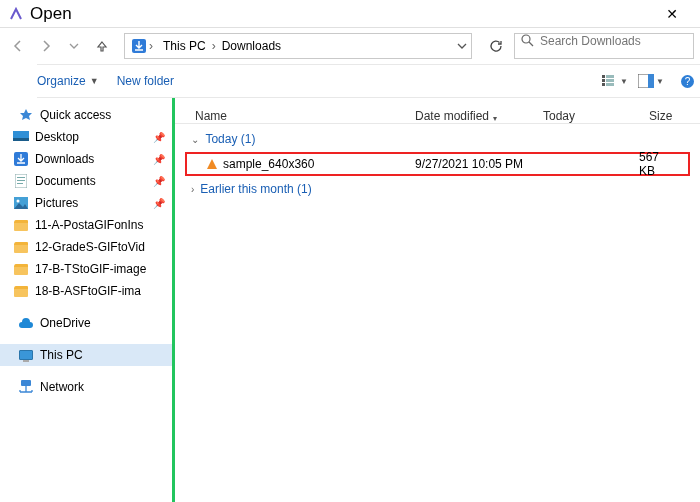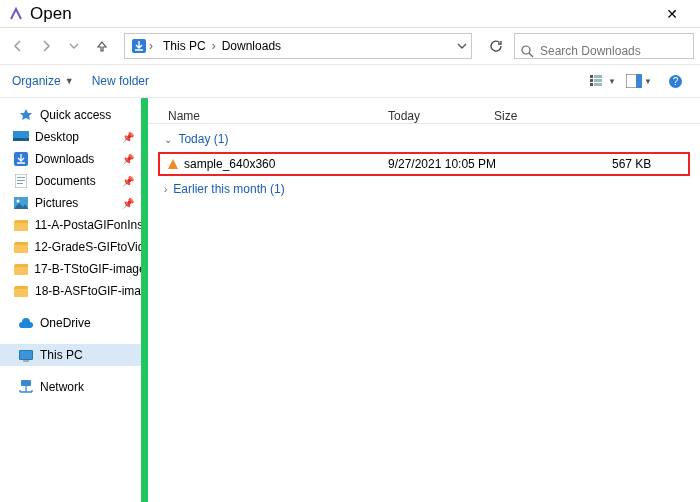--- a/index.html
+++ b/index.html
@@ -12,34 +12,34 @@
 
   .navbar { height: 36px; display: flex; align-items: center; padding: 0 6px; gap: 4px; }
   .nav-arrow { width: 24px; height: 24px; display: flex; align-items: center; justify-content: center; color: #9a9a9a; cursor: pointer; }
   .nav-arrow.up { color: #555; }
   .breadcrumb { flex: 1; height: 26px; border: 1px solid #c9c9c9; display: flex; align-items: center; padding-left: 2px; margin: 0 6px; position: relative; }
   .crumb-first { display:flex; align-items:center; gap:2px; padding: 0 4px; }
   .crumb { padding: 0 6px; }
   .crumb-sep { color: #666; }
   .crumb-end { position: absolute; right: 4px; color: #555; }
   .refresh-btn { width: 28px; height: 26px; display:flex; align-items:center; justify-content:center; color:#444; cursor:pointer; }
-  .searchbox { width: 180px; height: 26px; border: 1px solid #c9c9c9; display: flex; align-items: flex-end; padding: 0 6px; color: #777; }
+  .searchbox { width: 180px; height: 26px; border: 1px solid #c9c9c9; display: flex; align-items: flex-start; padding: 0 6px; color: #777; }
   .searchbox input { border: none; outline: none; width: 100%; font-size: 12px; background: transparent; }
   .searchbox .s-icon { margin-right: 6px; color:#666; }
 
-  .toolbar { height: 34px; border-top: 1px solid #e8e8e8; border-bottom: 1px solid #e8e8e8; display:flex; align-items:center; padding: 0 12px; gap: 18px; }
+  .toolbar { height: 34px; border-top: 1px solid #e8e8e8; border-bottom: 1px solid #e8e8e8; display:flex; align-items:center; padding: 0 0; gap: 18px; margin-left: 37px; }
   .tb-btn { color: #1a5fb4; cursor: pointer; display:flex; align-items:center; gap:4px; }
   .tb-btn .drop { font-size: 9px; color:#555; }
   .tb-right { margin-left:auto; display:flex; align-items:center; gap: 10px; }
   .icon-btn { width: 26px; height: 22px; display:flex; align-items:center; justify-content:center; color:#555; cursor:pointer; }
   .icon-btn .drop { font-size: 8px; margin-left:2px; }
   .help-icon { color: #2470c8; font-size: 14px; }
 
   .body { display:flex; height: calc(502px - 28px - 36px - 34px); }
-  .sidebar { width: 148px; border-right: 7px solid #22c55e; padding: 6px 0; overflow:hidden; }
+  .sidebar { width: 175px; border-right: 3px solid #22c55e; padding: 6px 0; overflow:hidden; }
   .s-item { height: 22px; display:flex; align-items:center; padding-left: 18px; gap: 6px; cursor:pointer; white-space:nowrap; position:relative; }
   .s-item.indent { padding-left: 13px; }
   .s-item.selected { background: #d9e8f7; }
   .pin { position:absolute; right:6px; color:#777; font-size:10px; }
   .s-item .txt { overflow:hidden; text-overflow:clip; }
   .i-box { width:16px; height:14px; display:flex; align-items:center; justify-content:center; }
   .s-gap { height: 10px; }
   .folder-gold { width:14px; height:11px; background:#f7c45e; border-radius:1px; border-top:3px solid #f3b43a; border-top-left-radius:2px 3px; }
   .monitor { width:14px; height:10px; background:#3a96d8; border:1px solid #2a75ab; border-radius:1px; position:relative; }
   .monitor::after { content:""; position:absolute; left:3px; right:3px; bottom:-3px; height:2px; background:#aaa; }
@@ -50,21 +50,21 @@
   .col.name { width: 230px; padding-left: 20px; }
   .col.date { width: 128px; }
   .col.type { width: 106px; }
   .col.size { flex:1; }
   .col .drop { font-size: 8px; color:#555; }
 
   .list { flex:1; padding: 4px 6px; }
   .group-hdr { padding-left: 10px; color:#1a5fb4; height: 22px; display:flex; align-items:center; gap:6px; cursor:pointer; }
   .group-hdr .chev { font-size: 10px; color:#666; }
   .file-row { height: 24px; display:flex; align-items:center; margin: 2px 4px; border: 2px solid #e22; position:relative; }
-  .file-row .fname { width: 218px; padding-left: 8px; display:flex; align-items:center; gap:6px; }
+  .file-row .fname { width: 218px; padding-left: 20px; display:flex; align-items:center; gap:6px; }
   .file-row .fdate { width: 128px; padding-left: 10px; }
   .file-row .ftype { width: 106px; }
   .file-row .fsize { flex:1; text-align:left; padding-right: 10px; }
   .cone { width:0; height:0; border-left:5px solid transparent; border-right:5px solid transparent; border-bottom:10px solid #f08a24; }
 
   svg { display:block; }
 </style>
 </head>
 <body>
 
@@ -277,20 +277,24 @@
         </div>
       <span class="txt">Network</span>
     </div>
   </div>
 
   <div class="main">
     <div class="cols">
       <div class="col name">
           <span>Name</span>
         </div>
+      <div class="col date">
+          <span>Date modified</span>
+          <span class="drop">▾</span>
+        </div>
       <div class="col type">
           <span>Today</span>
         </div>
       <div class="col size">
           <span>Size</span>
         </div>
     </div>
     <div class="list">
       <div class="group-hdr">
         <span class="chev">⌄</span>

